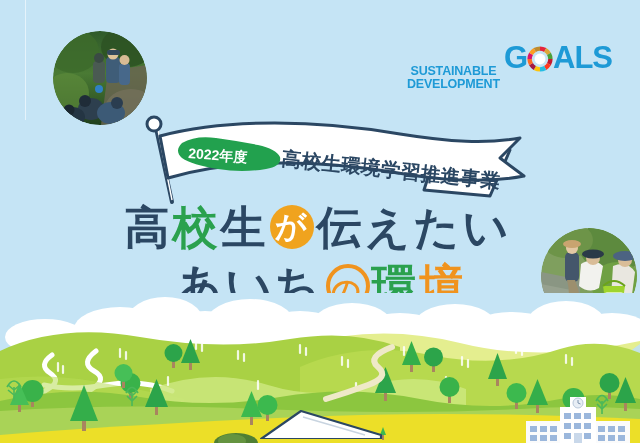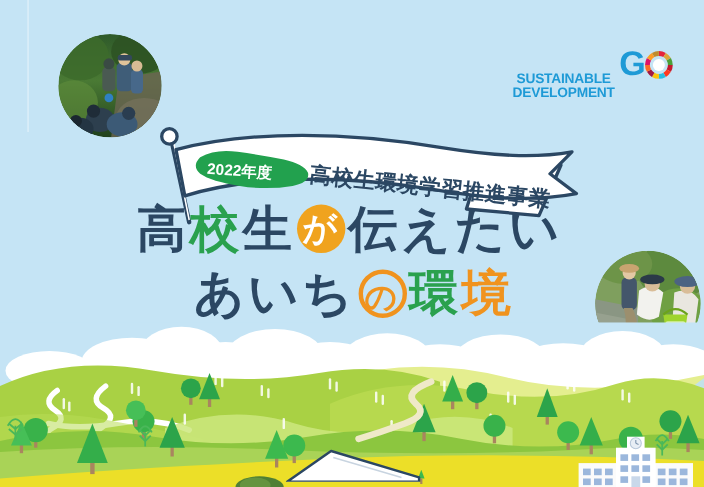--- a/index.html
+++ b/index.html
@@ -112,21 +112,21 @@
     font-size: 19.5px;
     font-weight: bold;
     fill: #2b4763;
     letter-spacing: 0.5px;
   }
 
   
   .title-block {
     position: absolute;
     left: 0;
-    top: 182px;
+    top: 201px;
     width: 640px;
     text-align: center;
     line-height: 1;
   }
   .title-line {
     display: block;
     white-space: nowrap;
     font-weight: bold;
     font-size: 45px;
     letter-spacing: 3px;
@@ -212,20 +212,21 @@
               <path d="M-20,34.6 A40,40 0 0,1 -34.6,20" stroke="#a21942"></path>
               <path d="M-34.6,20 A40,40 0 0,1 -40,0" stroke="#fd6925"></path>
               <path d="M-40,0 A40,40 0 0,1 -34.6,-20" stroke="#dd1367"></path>
               <path d="M-34.6,-20 A40,40 0 0,1 -20,-34.6" stroke="#fd9d24"></path>
               <path d="M-20,-34.6 A40,40 0 0,1 0,-40" stroke="#bf8b2e"></path>
             </g>
             <circle r="21" fill="#ffffff"></circle>
           </g>
         </svg>
       </span>
+      <span>ALS</span>
     </div>
   </div>
 
   <div class="photo-circle photo-left">
     <svg class="photo-inner" viewBox="0 0 94 94" aria-hidden="true">
       <defs>
         <clipPath id="clipL">
             <circle cx="47" cy="47" r="47"></circle>
           </clipPath>
         <linearGradient id="forestBg" x1="0" y1="0" x2="0" y2="1">

